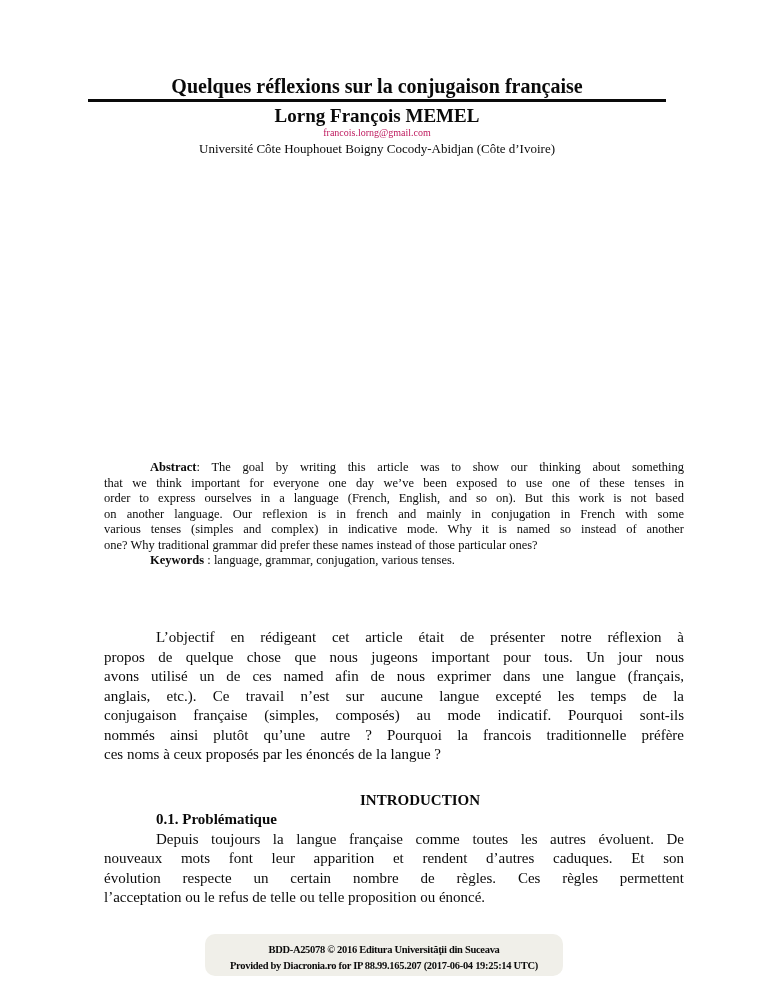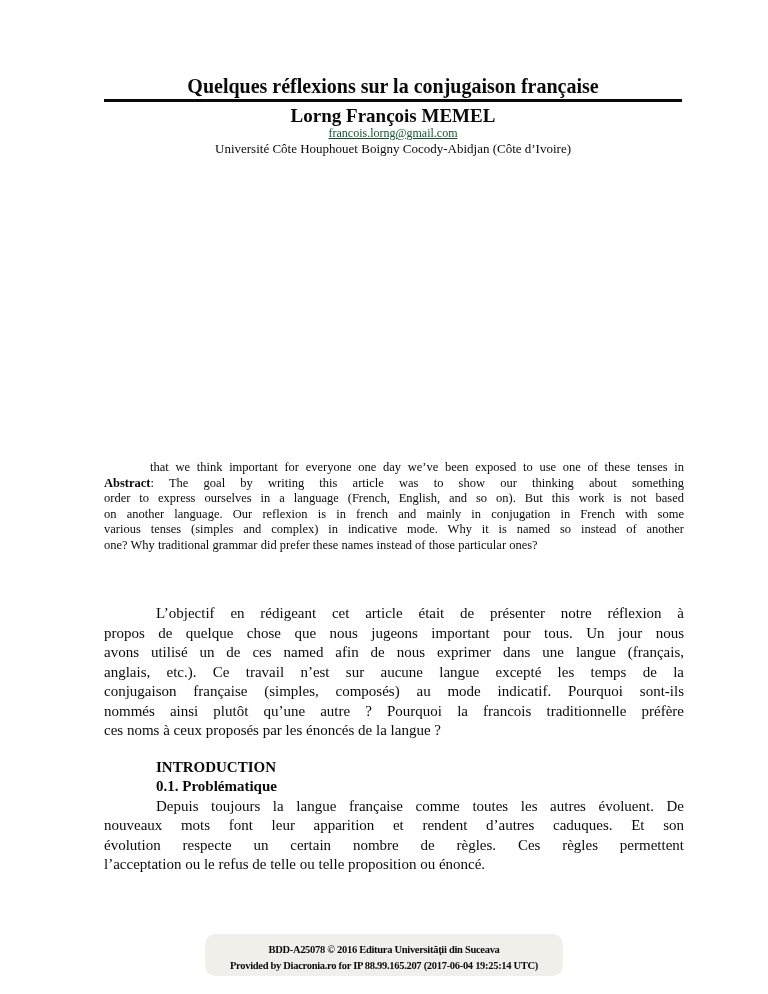--- a/index.html
+++ b/index.html
@@ -10,21 +10,21 @@
     background: #ffffff;
     color: #0a0a0a;
     font-family: "Liberation Serif", "DejaVu Serif", serif;
     overflow: hidden;
   }
 
   
   .title-block {
     position: absolute;
     top: 74px;
-    left: 104px;
+    left: 88px;
     width: 578px;
     text-align: center;
   }
   .paper-title {
     margin: 0;
     font-size: 20px;
     font-weight: bold;
     line-height: 24px;
     white-space: nowrap;
   }
@@ -33,24 +33,23 @@
     background: #0a0a0a;
     margin-top: 1px;
   }
   .author {
     margin-top: 4px;
     font-size: 19px;
     font-weight: bold;
     line-height: 19px;
   }
   .email {
-    font-size: 12px;
+    font-size: 10px;
     line-height: 16px;
-    text-decoration: underline;
-    color: #14532d;
+    color: #be185d;
     cursor: pointer;
   }
   .affiliation {
     font-size: 13px;
     line-height: 16px;
   }
 
   
   .para .line {
     text-align: justify;
@@ -65,35 +64,35 @@
     left: 104px;
     width: 580px;
     font-size: 12.5px;
     line-height: 15.5px;
   }
   .abstract .para .line:first-child { text-indent: 46px; }
 
   
   .body-text {
     position: absolute;
-    top: 604px;
+    top: 628px;
     left: 104px;
     width: 580px;
     font-size: 15px;
     line-height: 19.5px;
   }
   .body-text .para .line:first-child { text-indent: 52px; }
   .heading {
     margin: 0;
     padding-left: 52px;
     font-size: 15px;
     font-weight: bold;
     line-height: 19.5px;
   }
-  .heading.first { margin-top: 17px; }
+  .heading.first { margin-top: 26px; text-align: center; }
 
   
   .stamp {
     position: absolute;
     left: 205px;
     top: 934px;
     width: 358px;
     height: 42px;
     box-sizing: border-box;
     padding-top: 8px;
@@ -115,26 +114,29 @@
   <header class="title-block">
     <h1 class="paper-title">Quelques réflexions sur la conjugaison française</h1>
     <div class="title-rule"></div>
     <div class="author">Lorng François MEMEL</div>
     <div class="email">francois.lorng@gmail.com</div>
     <div class="affiliation">Université Côte Houphouet Boigny Cocody-Abidjan (Côte d’Ivoire)</div>
   </header>
 
   <section class="abstract">
     <div class="para">
+        <div class="line"><b>Abstract</b>: The goal by writing this article was to show our thinking about something</div>
         <div class="line">that we think important for everyone one day we’ve been exposed to use one of these tenses in</div>
-        <div class="line"><b>Abstract</b>: The goal by writing this article was to show our thinking about something</div>
         <div class="line">order to express ourselves in a language (French, English, and so on). But this work is not based</div>
         <div class="line">on another language. Our reflexion is in french and mainly in conjugation in French with some</div>
         <div class="line">various tenses (simples and complex) in indicative mode. Why it is named so instead of another</div>
         <div class="line">one? Why traditional grammar did prefer these names instead of those particular ones?</div>
+      </div>
+    <div class="para">
+        <div class="line"><b>Keywords</b> : language, grammar, conjugation, various tenses.</div>
       </div>
   </section>
 
   <section class="body-text">
     <div class="para">
         <div class="line">L’objectif en rédigeant cet article était de présenter notre réflexion à</div>
         <div class="line">propos de quelque chose que nous jugeons important pour tous. Un jour nous</div>
         <div class="line">avons utilisé un de ces named afin de nous exprimer dans une langue (français,</div>
         <div class="line">anglais, etc.). Ce travail n’est sur aucune langue excepté les temps de la</div>
         <div class="line">conjugaison française (simples, composés) au mode indicatif. Pourquoi sont-ils</div>

